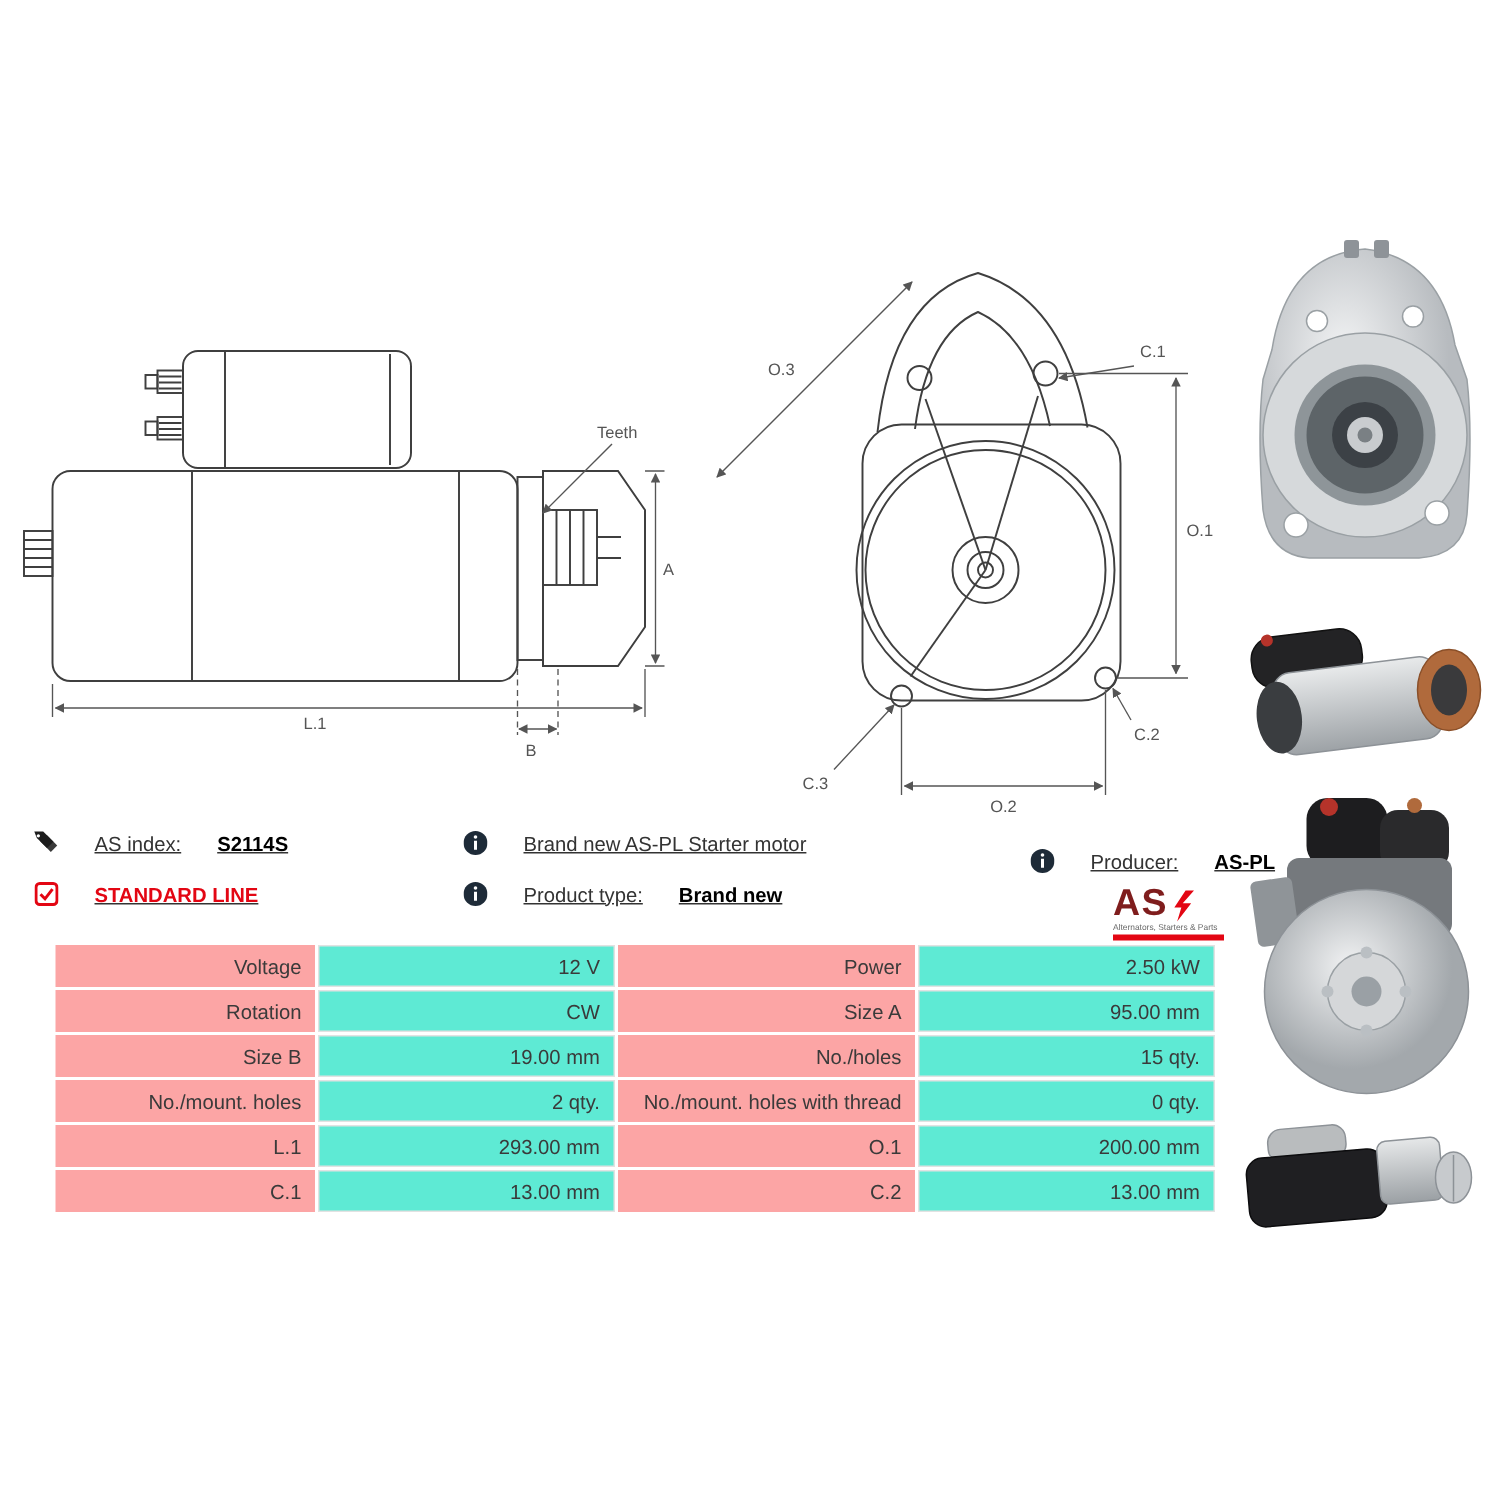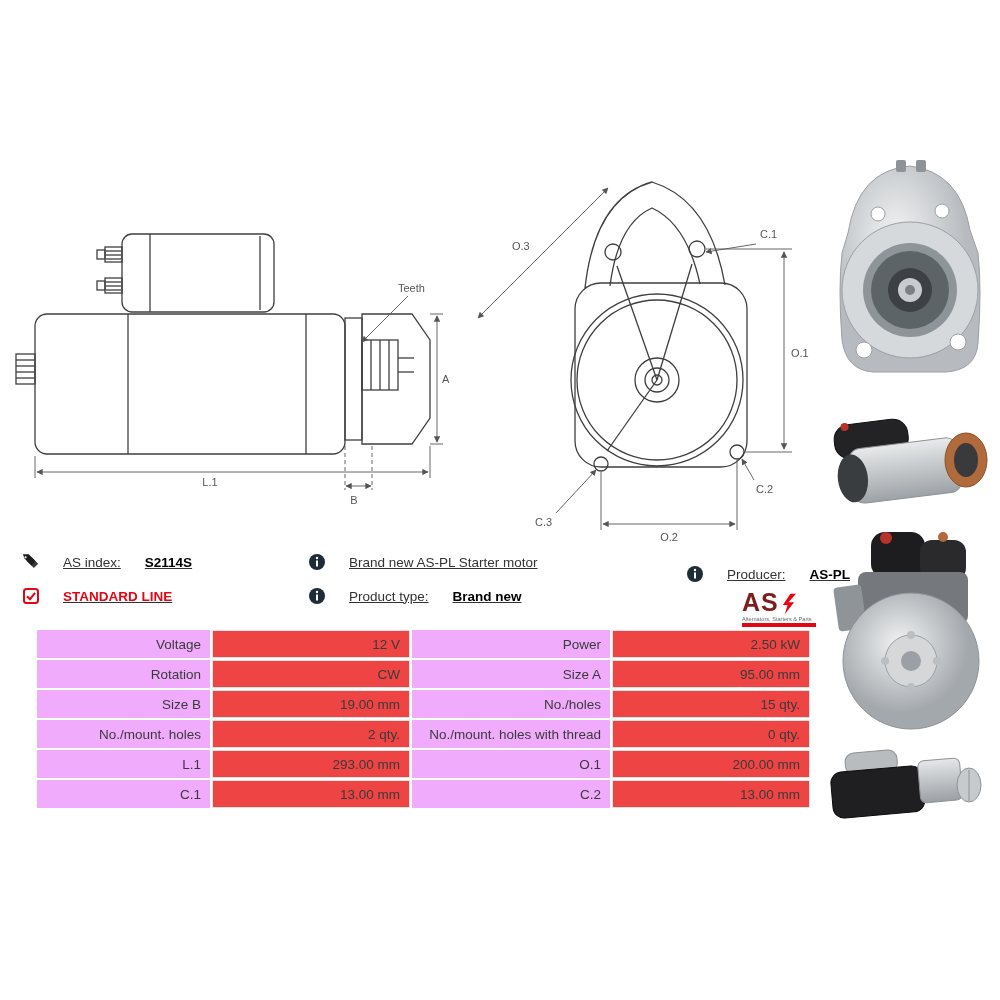--- a/index.html
+++ b/index.html
@@ -38,22 +38,22 @@
   .logo-row { display:flex; align-items:flex-end; gap:2px; line-height:1; }
   .logo-as { font-size:25px; font-weight:bold; color:#7f1d1d; letter-spacing:1px; }
   .logo-tagline { font-size:5.6px; color:#6a6a6a; margin-top:1px; white-space:nowrap; }
   .logo-bar { height:4px; background:#e30613; margin-top:1px; }
 
   
   .spec-table { position:absolute; left:35px; top:628px; width:776px;
     border-collapse:separate; border-spacing:2px; table-layout:fixed;
     font-size:13.5px; color:#3a3a3a; }
   .spec-table td { padding:4px 9px; text-align:right; vertical-align:middle; height:28px; }
-  .spec-table td.lbl { background:#f0abfc; }
-  .spec-table td.val { background:#ef4444; border:1px solid #e2e2e2; }
+  .spec-table td.lbl { background:#fca5a5; }
+  .spec-table td.val { background:#5eead4; border:1px solid #e2e2e2; }
 
   svg text { font-family:"Liberation Sans", sans-serif; }
 </style>
 </head>
 <body>
 
 <div class="page">
 
   <svg class="drawing-side" width="445" height="295" viewBox="0 0 445 295">
     <defs>

